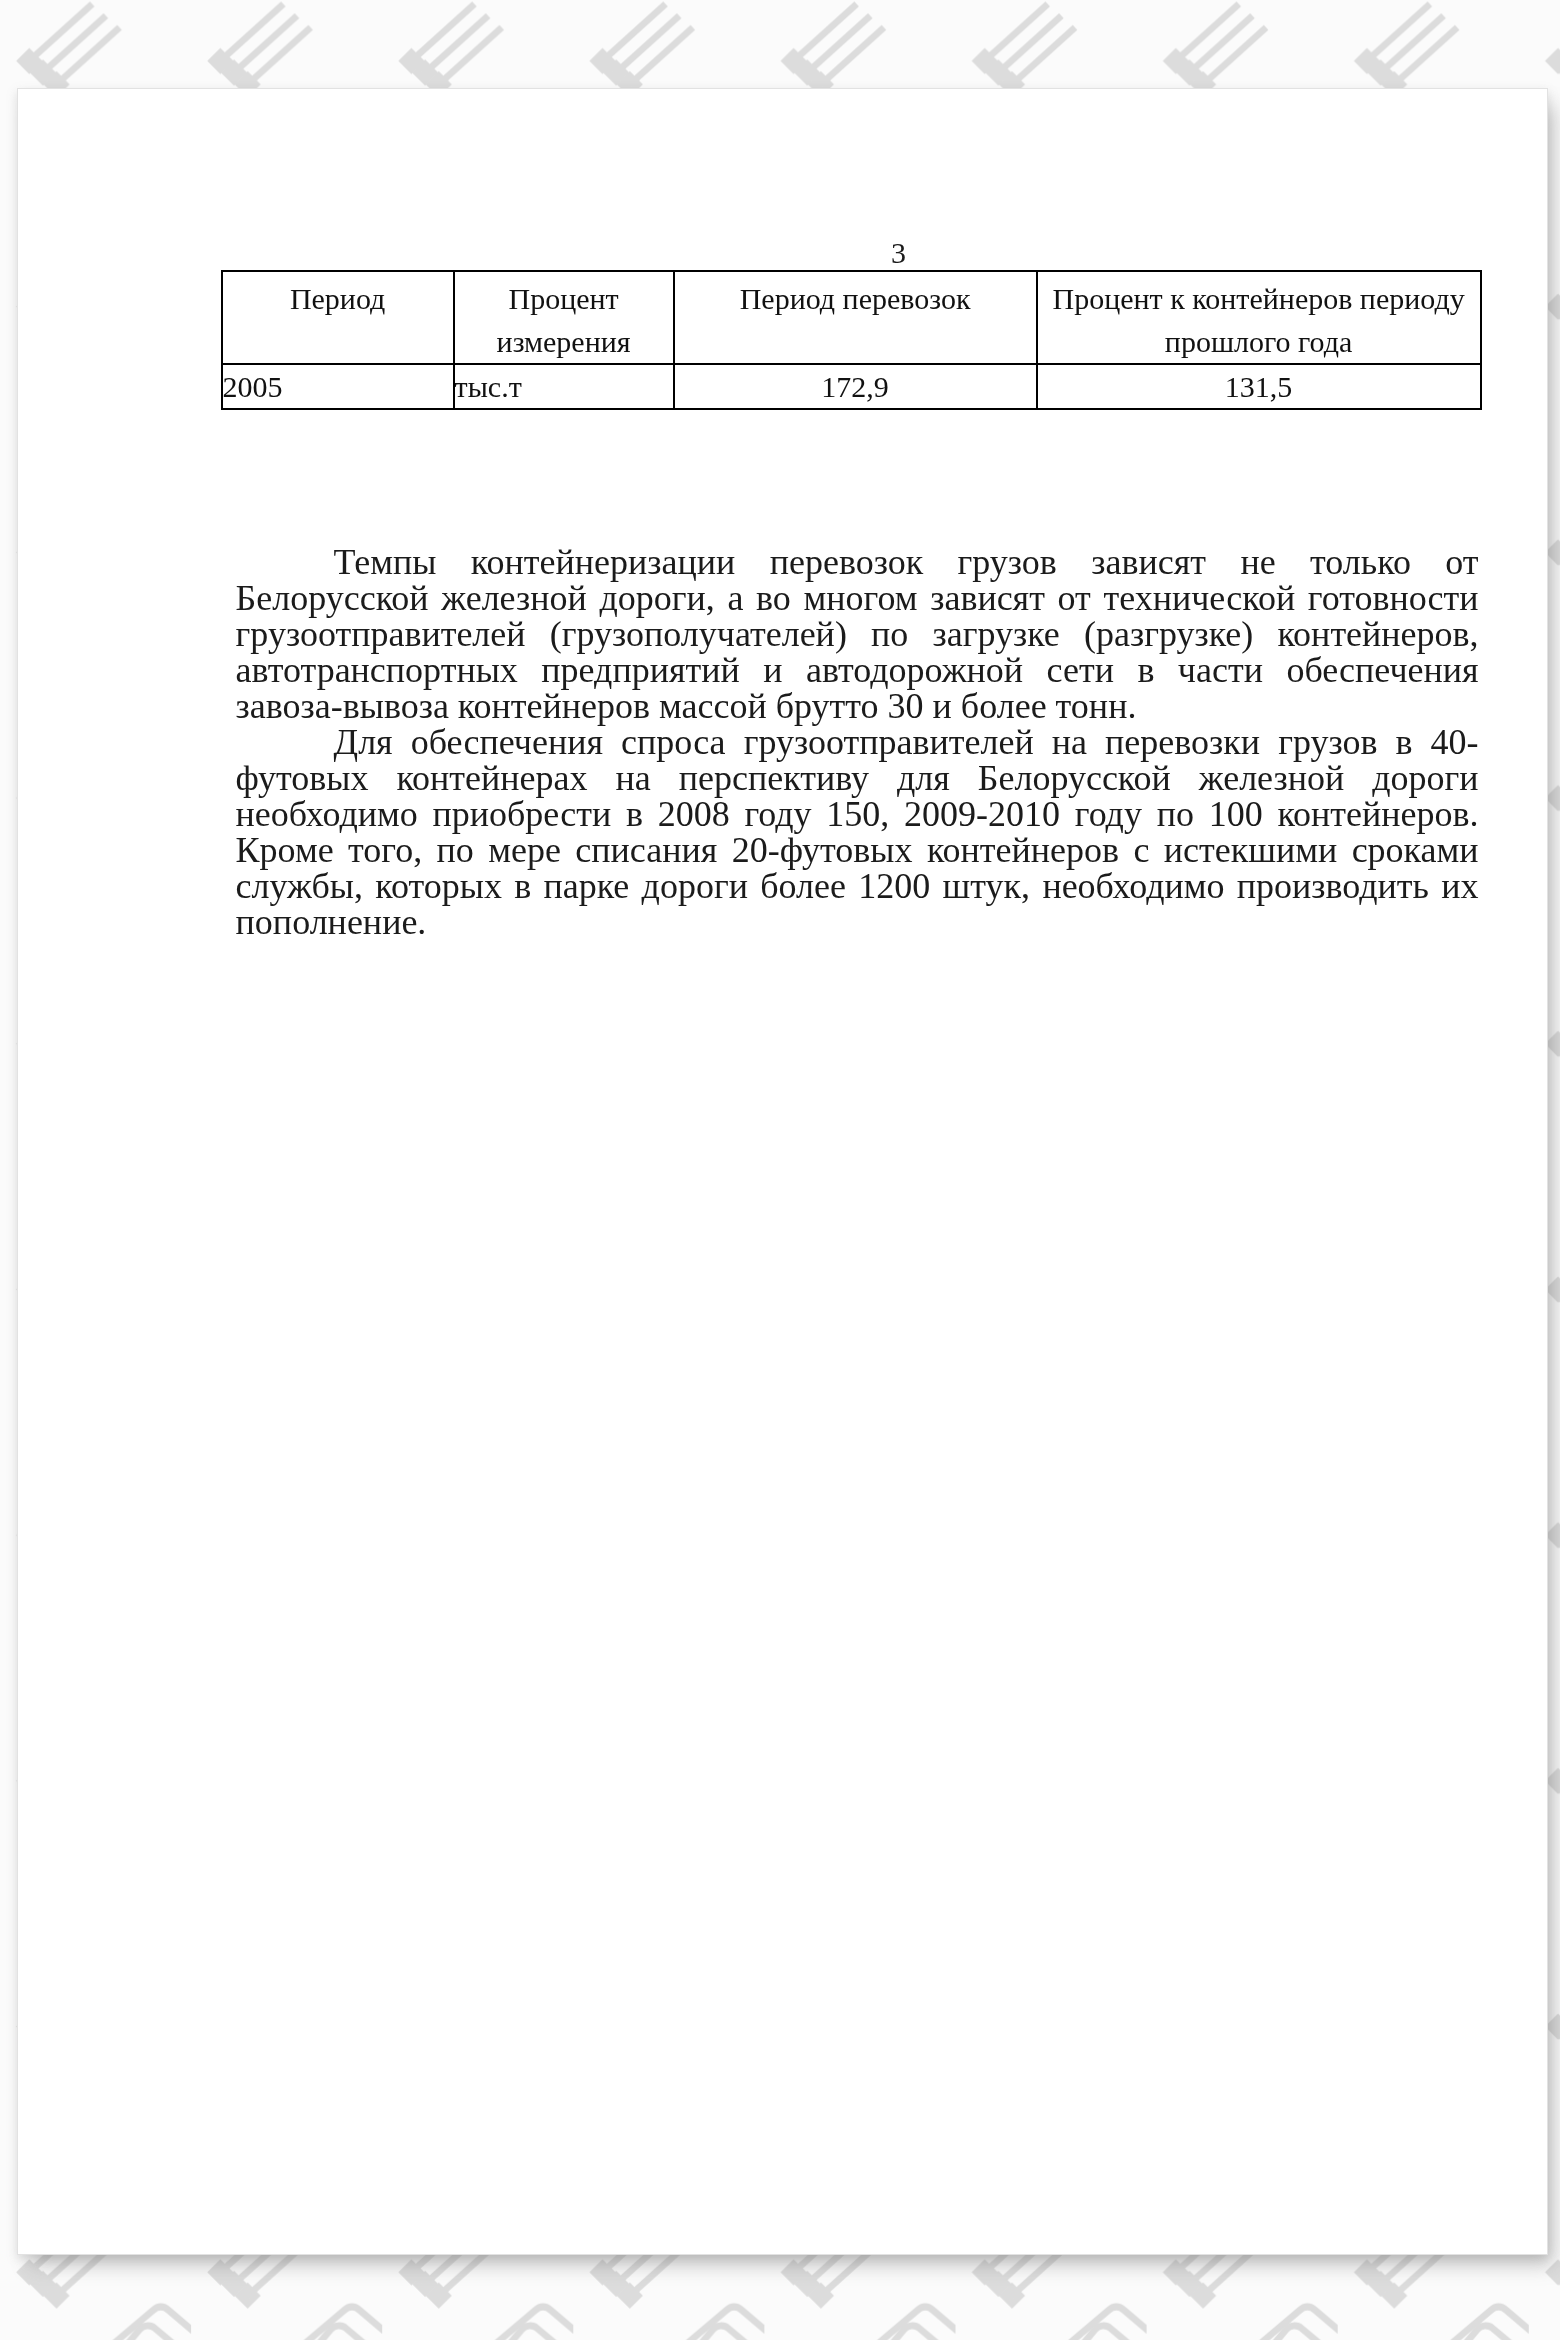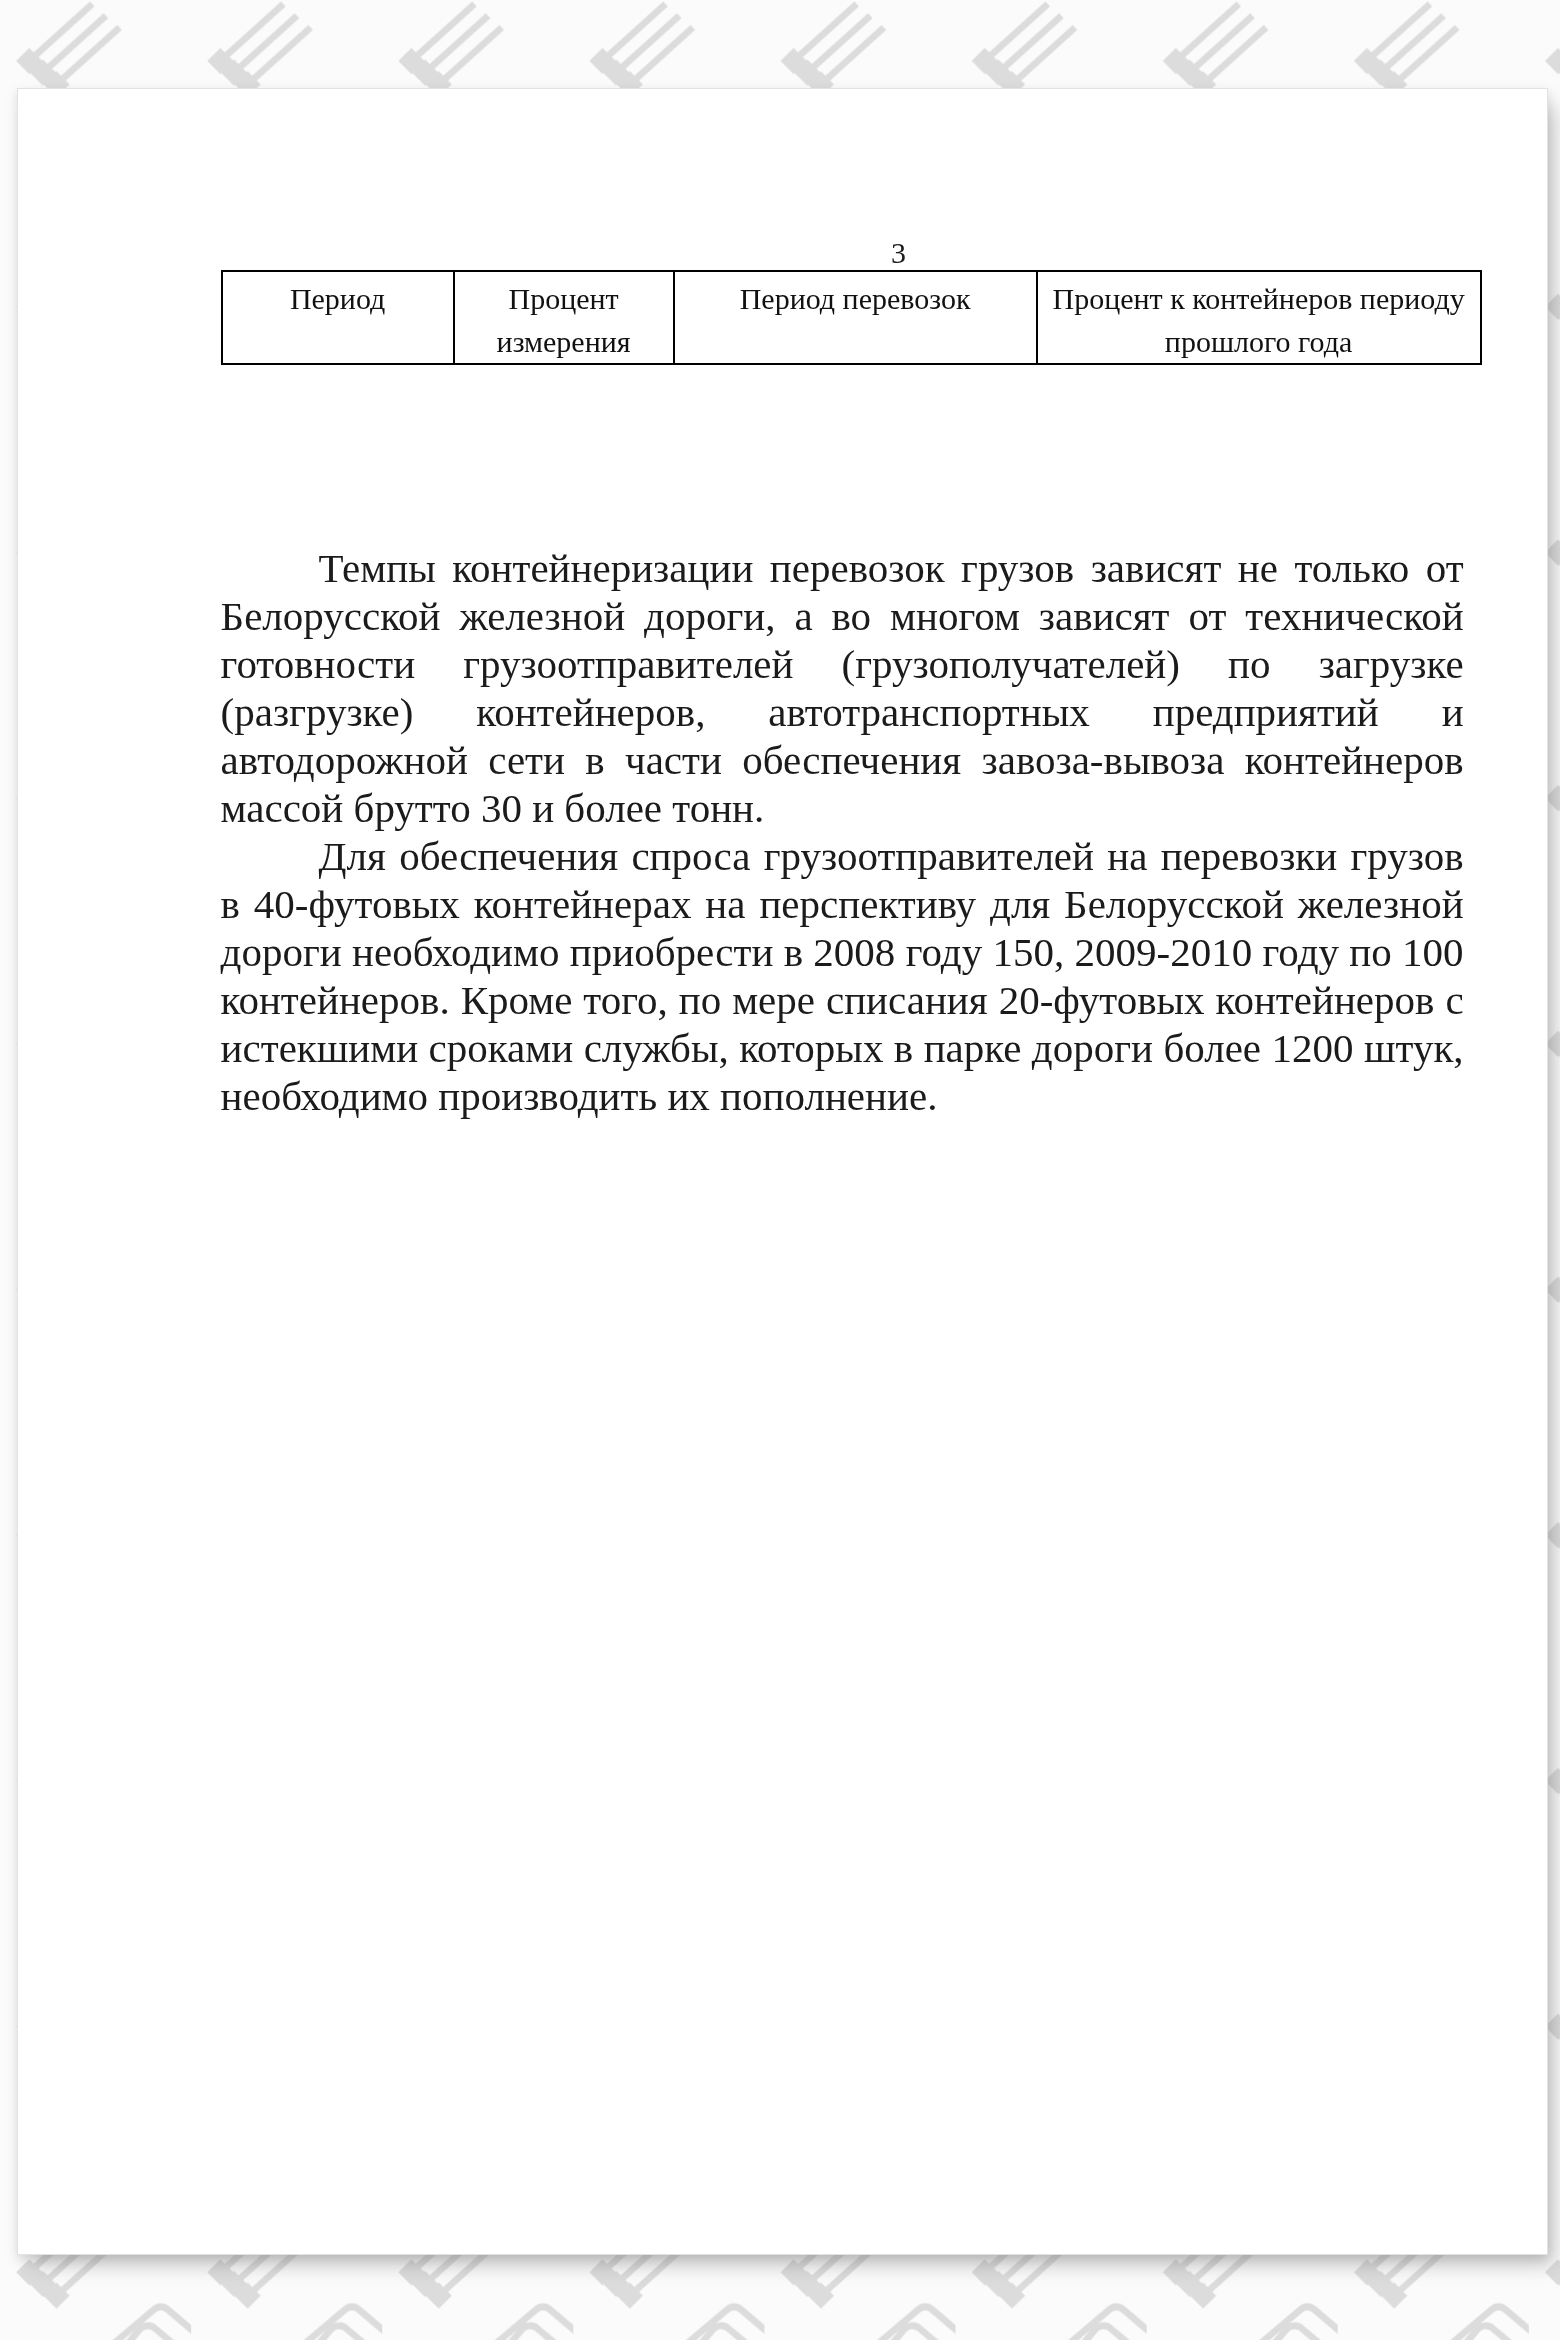--- a/index.html
+++ b/index.html
@@ -31,22 +31,22 @@
     box-sizing:border-box; overflow:hidden;
   }
   table.data thead tr { height:92px; }
   table.data tbody tr { height:45px; }
   table.data th { vertical-align:top; padding:4.9px 7.8px 0 7.8px; text-align:center; }
   table.data td { vertical-align:middle; padding:0; }
   td.c-period, td.c-unit { text-align:left; padding-left:13.7px; }
   td.c-volume  { text-align:center; padding-right:115px; }
   td.c-percent { text-align:center; padding-right:158px; }
   .bodytext {
-    position:absolute; left:203px; top:455px; width:1243px;
-    font-size:41px; line-height:48px; color:#1b1b1b;
+    position:absolute; left:218px; top:455px; width:1243px;
+    font-size:36px; line-height:36px; color:#1b1b1b;
     text-align:justify;
   }
   .bodytext p { margin:0; text-indent:98px; }
 </style>
 </head>
 <body>
 
 <div class="stage">
 
   <svg class="bg" width="1560" height="2341" viewBox="0 0 1600 2400" xmlns="http://www.w3.org/2000/svg">
@@ -86,20 +86,26 @@
       </colgroup>
       <thead>
         <tr>
           <th>Период</th>
           <th>Процент измерения</th>
           <th>Период перевозок</th>
           <th>Процент к контейнеров периоду  прошлого года</th>
         </tr>
       </thead>
       <tbody>
+        <tr>
+          <td class="c-period">2005</td>
+          <td class="c-unit">тыс.т</td>
+          <td class="c-volume">172,9</td>
+          <td class="c-percent">131,5</td>
+        </tr>
       </tbody>
     </table>
 
     <div class="bodytext">
       <p>Темпы  контейнеризации  перевозок  грузов  зависят  не  только  от Белорусской  железной  дороги,  а  во  многом  зависят  от  технической готовности грузоотправителей (грузополучателей) по загрузке (разгрузке) контейнеров,  автотранспортных  предприятий  и   автодорожной  сети   в части обеспечения  завоза-вывоза контейнеров массой брутто 30 и более тонн.</p>
       <p>Для  обеспечения  спроса  грузоотправителей  на  перевозки  грузов  в 40-футовых  контейнерах  на  перспективу  для  Белорусской  железной дороги  необходимо  приобрести  в  2008  году  150,  2009-2010  году  по  100 контейнеров.  Кроме  того,  по  мере   списания  20-футовых  контейнеров  с истекшими  сроками  службы,  которых  в  парке  дороги  более  1200  штук, необходимо производить  их пополнение.</p>
     </div>
 
   </div>
 </div>

